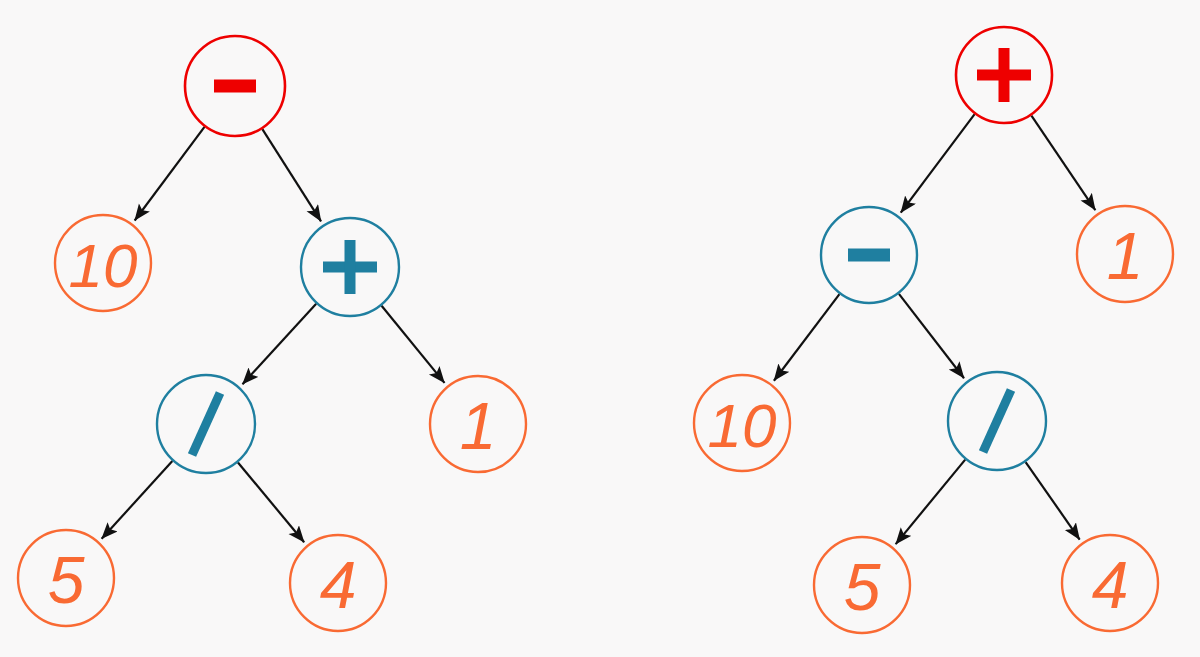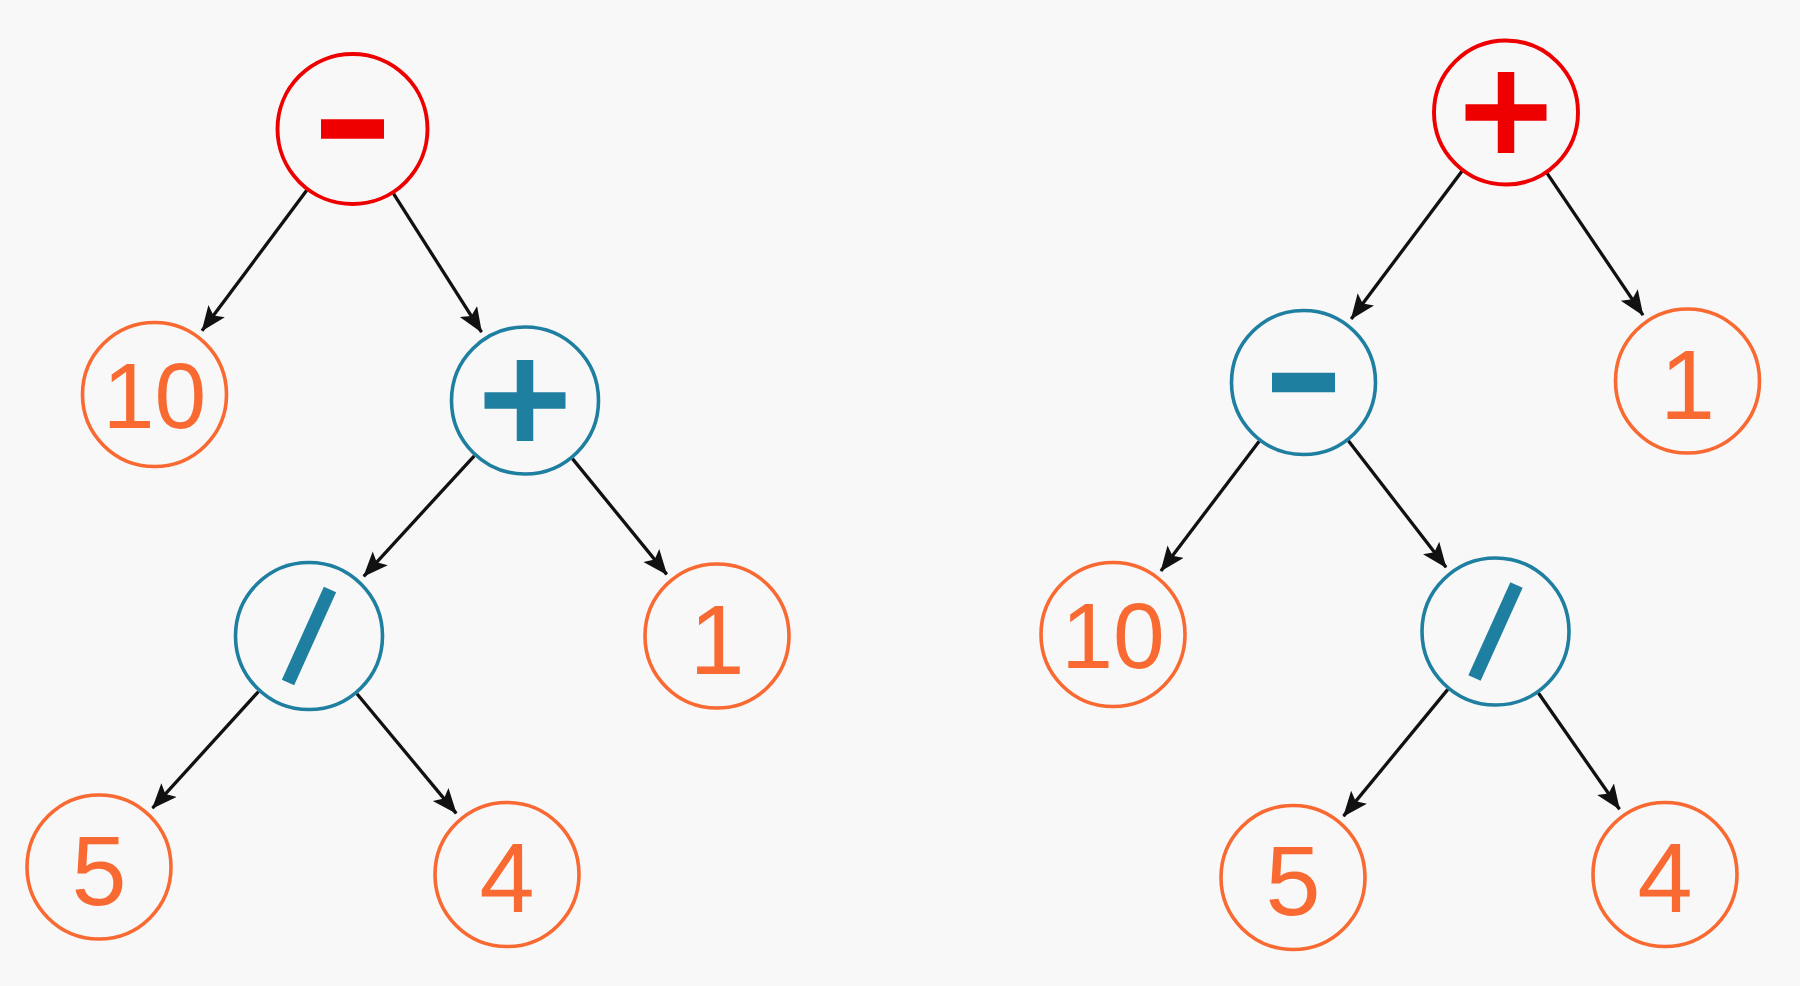--- a/index.html
+++ b/index.html
@@ -13,20 +13,21 @@
     height: 657px;
     overflow: hidden;
     font-family: "Liberation Sans", sans-serif;
     position: relative;
   }
   #canvas-root {
     position: relative;
     width: 1200px;
     height: 657px;
     background: #f9f8f8;
+    font-style: italic;
   }
   svg.tree-canvas {
     position: absolute;
     top: 0;
     left: 0;
     width: 1200px;
     height: 657px;
     display: block;
   }
   .node-circle {

